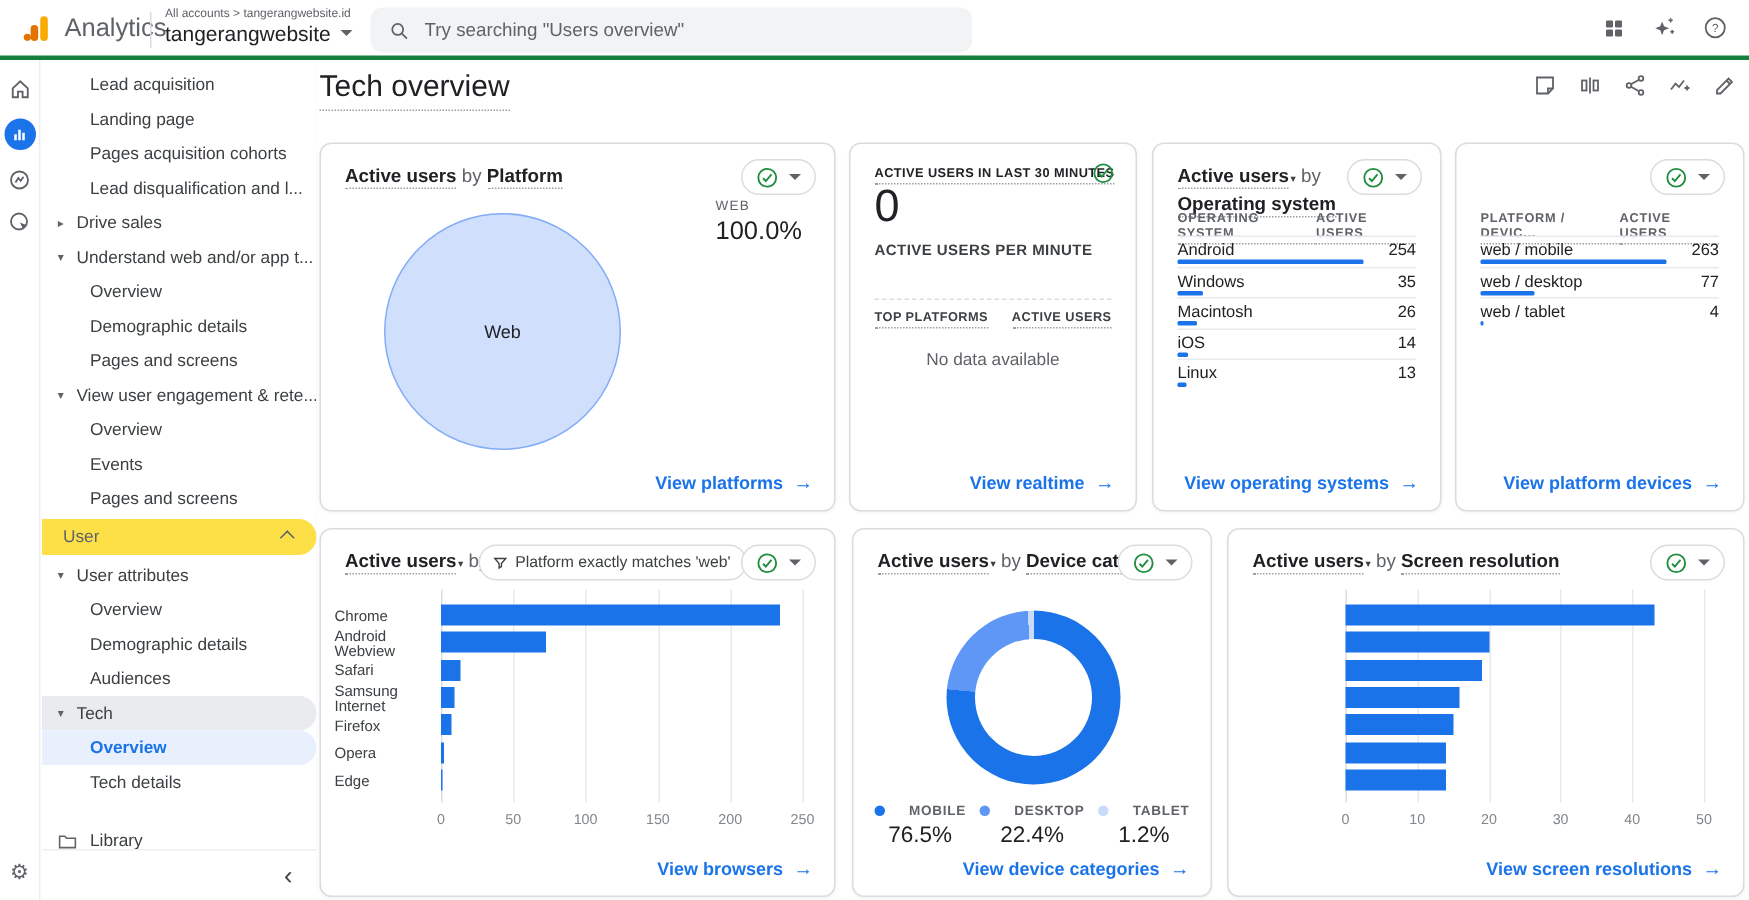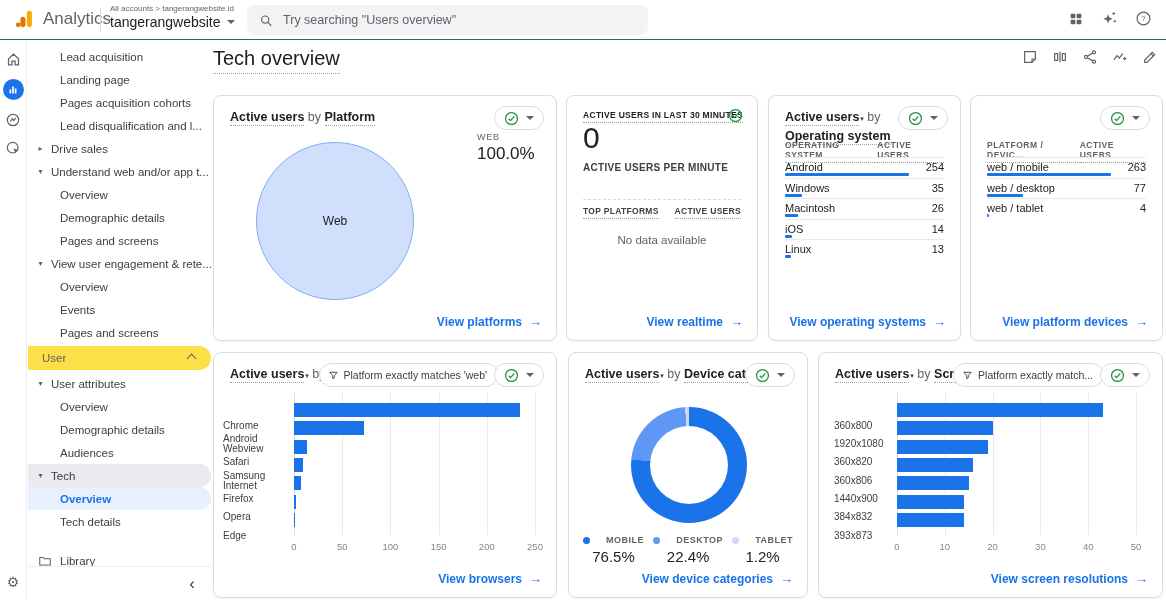--- a/index.html
+++ b/index.html
@@ -1,20 +1,20 @@
 <!DOCTYPE html>
 <html><head>
 <meta charset="utf-8">
 <style>
   * { margin:0; padding:0; box-sizing:border-box; }
   body { font-family:"Liberation Sans", sans-serif; background:#fff; }
   .app { position:relative; width:1166px; height:600px; overflow:hidden; background:#fff; }
 
   
-  .topbar { position:absolute; top:0; left:0; width:100%; height:40px; background:#fff; border-bottom:1px solid #15803d; z-index:9; }
+  .topbar { position:absolute; top:0; left:0; width:100%; height:40px; background:#fff; border-bottom:3px solid #15803d; z-index:9; }
   .logo { position:absolute; left:14px; top:8px; display:flex; align-items:center; gap:7px; cursor:pointer; }
   .logo-text { font-size:17px; color:#5f6368; }
   .topbar-divider { position:absolute; left:100px; top:8px; height:24px; width:1px; background:#dadce0; }
   .account { position:absolute; left:110px; top:4px; cursor:pointer; }
   .crumb { font-size:8px; color:#5f6368; white-space:nowrap; }
   .prop { font-size:14px; color:#202124; margin-top:1px; display:flex; align-items:center; gap:6px; }
   .tri { width:0; height:0; border-left:4px solid transparent; border-right:4px solid transparent; border-top:4.5px solid #5f6368; display:inline-block; }
   .search { position:absolute; left:247px; top:5px; width:401px; height:30px; background:#f1f3f4; border-radius:8px; display:flex; align-items:center; padding:0 12px; gap:10px; }
   .search input { border:none; outline:none; background:transparent; font-size:12.5px; color:#3c4043; font-family:inherit; width:100%; }
   .search input::placeholder { color:#5f6368; }
@@ -84,21 +84,21 @@
   .t-head { position:absolute; left:16px; right:16px; top:44px; display:flex; justify-content:space-between; font-size:8.5px; letter-spacing:.5px; color:#5f6368; font-weight:bold; }
   .t-head span { border-bottom:1px dotted #9aa0a6; padding-bottom:2px; }
   .t-rows { position:absolute; left:16px; right:16px; top:61px; }
   .t-row { position:relative; height:20.5px; border-top:1px solid #e8eaed; }
   .t-label { position:absolute; left:0; top:3px; font-size:11px; color:#202124; }
   .t-value { position:absolute; right:0; top:3px; font-size:11px; color:#202124; }
   .t-bar { position:absolute; left:0; top:15px; height:3px; background:#1a73e8; border-radius:1px; }
 
   
   .hchart { position:absolute; top:46px; height:162px; }
-  .hc-labels { position:absolute; top:18px; }
+  .hc-labels { position:absolute; top:4px; }
   .hc-label { height:18.3px; display:flex; align-items:center; font-size:10px; color:#3c4043; line-height:1.05; }
   .hc-plot { position:absolute; top:0; height:136px; }
   .hc-grid { position:absolute; top:-6px; height:142px; width:1px; background:#e8eaed; }
   .hc-axis { background:#dadce0; }
   .hc-bar { position:absolute; left:0; height:14px; background:#1a73e8; }
   .hc-ticks { position:absolute; top:142px; height:14px; }
   .hc-tick { position:absolute; transform:translateX(-50%); font-size:9.5px; color:#80868b; }
 
   
   .donut { position:absolute; left:62px; top:54px; width:116px; height:116px; border-radius:50%; }
@@ -525,43 +525,28 @@
           <span class="arr">→</span>
         </a>
     </section>
 
     <section class="card" style="left:607px; top:312px; width:345px; height:246px;">
       <div class="card-title">
         <span class="dot">Active users</span><span class="tiny-caret">▾</span>
         <span class="join">by</span>
         <span class="dot">Screen resolution</span>
       </div>
-      <div class="filter-chip" style="right:58px;">
-        <svg width="11" height="11" viewBox="0 0 24 24" fill="none" stroke="#3c4043" stroke-width="2">
-            <path d="M4 5h16l-6.3 7.4V17l-3.4 2v-6.6z"></path>
-          </svg>
-        <span>Platform exactly match...</span>
-      </div>
       <div class="badge-pill">
         <svg width="15" height="15" viewBox="0 0 24 24" fill="none" stroke="#1e8e3e" stroke-width="2">
             <circle cx="12" cy="12" r="9.5"></circle>
             <path d="M7.5 12.5l3 3 6-7"></path>
           </svg>
         <span class="tri"></span>
       </div>
       <div class="hchart" id="screen-chart" style="left:15px; width:318px;">
-        <div class="hc-labels" style="left:0; width:60px;">
-            <div class="hc-label">360x800</div>
-            <div class="hc-label">1920x1080</div>
-            <div class="hc-label">360x820</div>
-            <div class="hc-label">360x806</div>
-            <div class="hc-label">1440x900</div>
-            <div class="hc-label">384x832</div>
-            <div class="hc-label">393x873</div>
-          </div>
         <div class="hc-plot" style="left:63px; width:239px;">
             <div class="hc-grid hc-axis" style="left: 0%;"></div>
             <div class="hc-grid" style="left: 20%;"></div>
             <div class="hc-grid" style="left: 40%;"></div>
             <div class="hc-grid" style="left: 60%;"></div>
             <div class="hc-grid" style="left: 80%;"></div>
             <div class="hc-grid" style="left: 100%;"></div>
             <div class="hc-bar" style="top: 4px; width: 86%;"></div>
             <div class="hc-bar" style="top: 22.3px; width: 40%;"></div>
             <div class="hc-bar" style="top: 40.6px; width: 38%;"></div>

